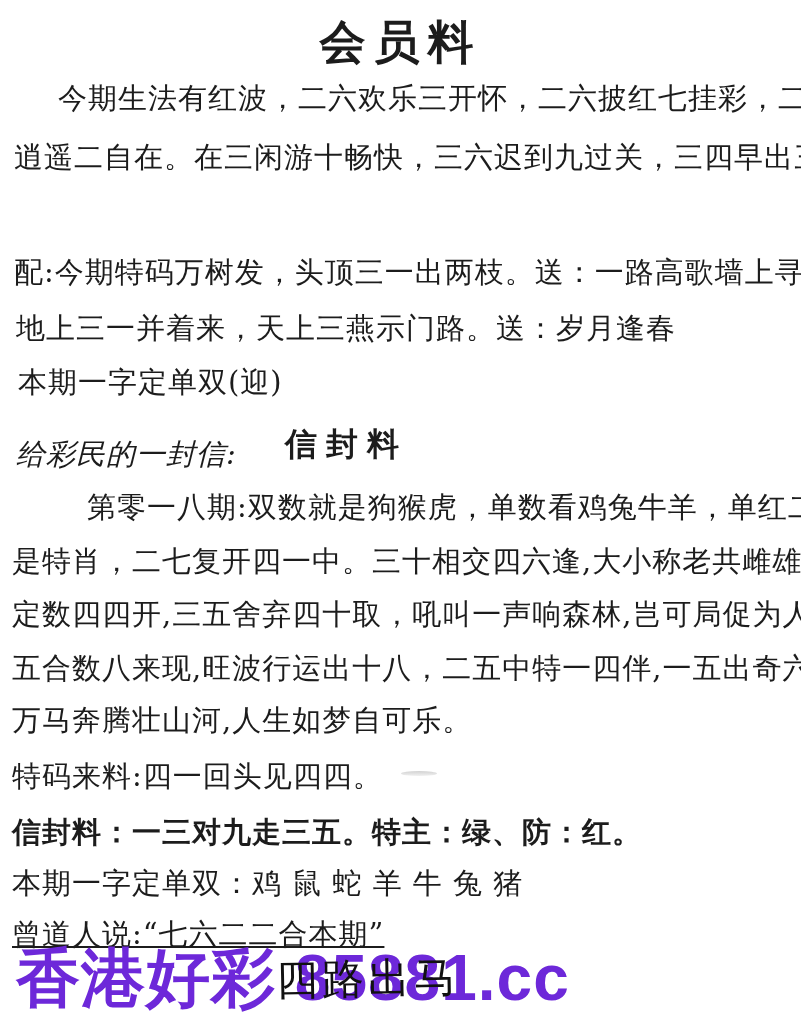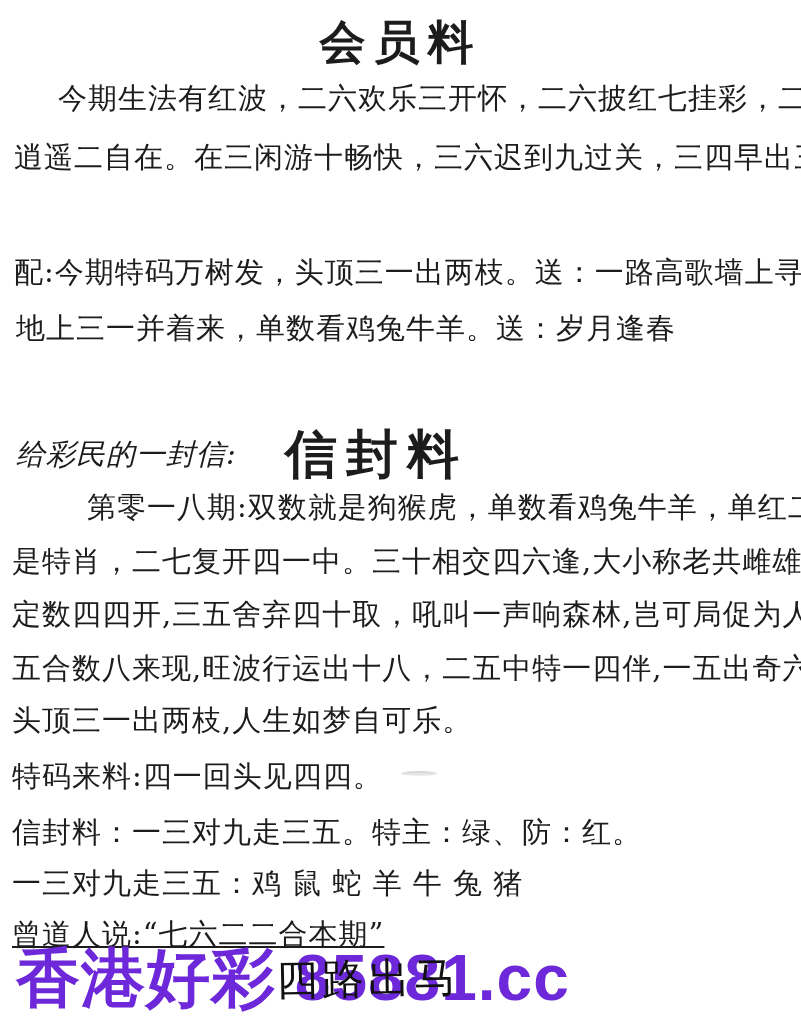--- a/index.html
+++ b/index.html
@@ -40,35 +40,35 @@
   .m2 { top: 203px; left: 17px; }
   .m3 { top: 258px; left: 14px; }
   .m4 { top: 314px; left: 16px; }
   .m5 { top: 368px; left: 18px; }
   
   .letter-intro { top: 440px; left: 16px; font-style: italic; }
   .letter-title {
     position: absolute;
     top: 428px;
     left: 285px;
-    font-size: 52px;
+    font-size: 32px;
     font-weight: bold;
     letter-spacing: 9px;
     white-space: nowrap;
     line-height: 1;
   }
   
   .p0 { top: 493px; left: 87px; }
   .p1 { top: 547px; left: 12px; }
   .p2 { top: 600px; left: 12px; }
   .p3 { top: 654px; left: 12px; }
   .p4 { top: 706px; left: 12px; }
   
   .t0 { top: 762px; left: 12px; text-align: right; }
-  .t1 { top: 818px; left: 12px; }
+  .t1 { top: 818px; left: 12px; font-weight: bold; }
   .t2 { top: 869px; left: 12px; }
   .t3 { top: 920px; left: 12px; text-decoration: underline; }
   
   .smudge {
     position: absolute;
     top: 771px;
     left: 401px;
     width: 36px;
     height: 5px;
     border-radius: 50%;
@@ -105,33 +105,34 @@
 </head>
 <body>
 
 <div class="page">
 
   <div class="doc-title">会员料</div>
 
   <div class="line m0">今期生法有红波，二六欢乐三开怀，二六披红七挂彩，二八</div>
   <div class="line m1">逍遥二自在。在三闲游十畅快，三六迟到九过关，三四早出三结</div>
   <div class="line m3">配:今期特码万树发，头顶三一出两枝。送：一路高歌墙上寻。</div>
-  <div class="line m4">地上三一并着来，单数看鸡兔牛羊。送：岁月逢春</div>
+  <div class="line m4">地上三一并着来，天上三燕示门路。送：岁月逢春</div>
+  <div class="line m5">本期一字定单双(迎)</div>
 
   <div class="line letter-intro">给彩民的一封信:</div>
   <div class="letter-title">信封料</div>
 
   <div class="line p0">第零一八期:双数就是狗猴虎，单数看鸡兔牛羊，单红二绿</div>
   <div class="line p1">是特肖，二七复开四一中。三十相交四六逢,大小称老共雌雄,一一</div>
   <div class="line p2">定数四四开,三五舍弃四十取，吼叫一声响森林,岂可局促为人鞭,四</div>
   <div class="line p3">五合数八来现,旺波行运出十八，二五中特一四伴,一五出奇六制胜,</div>
-  <div class="line p4">头顶三一出两枝,人生如梦自可乐。</div>
+  <div class="line p4">万马奔腾壮山河,人生如梦自可乐。</div>
 
   <div class="line t0">特码来料:四一回头见四四。</div>
   <div class="smudge"></div>
   <div class="line t1">信封料：一三对九走三五。特主：绿、防：红。</div>
-  <div class="line t2">一三对九走三五：鸡 鼠 蛇 羊 牛 兔 猪</div>
+  <div class="line t2">本期一字定单双：鸡 鼠 蛇 羊 牛 兔 猪</div>
   <div class="line t3">曾道人说:“七六二二合本期”</div>
 
   <div class="watermark">香港好彩 85881.cc</div>
   <div class="overlay-text">四路出马</div>
 
 </div>
 
 </body></html>

